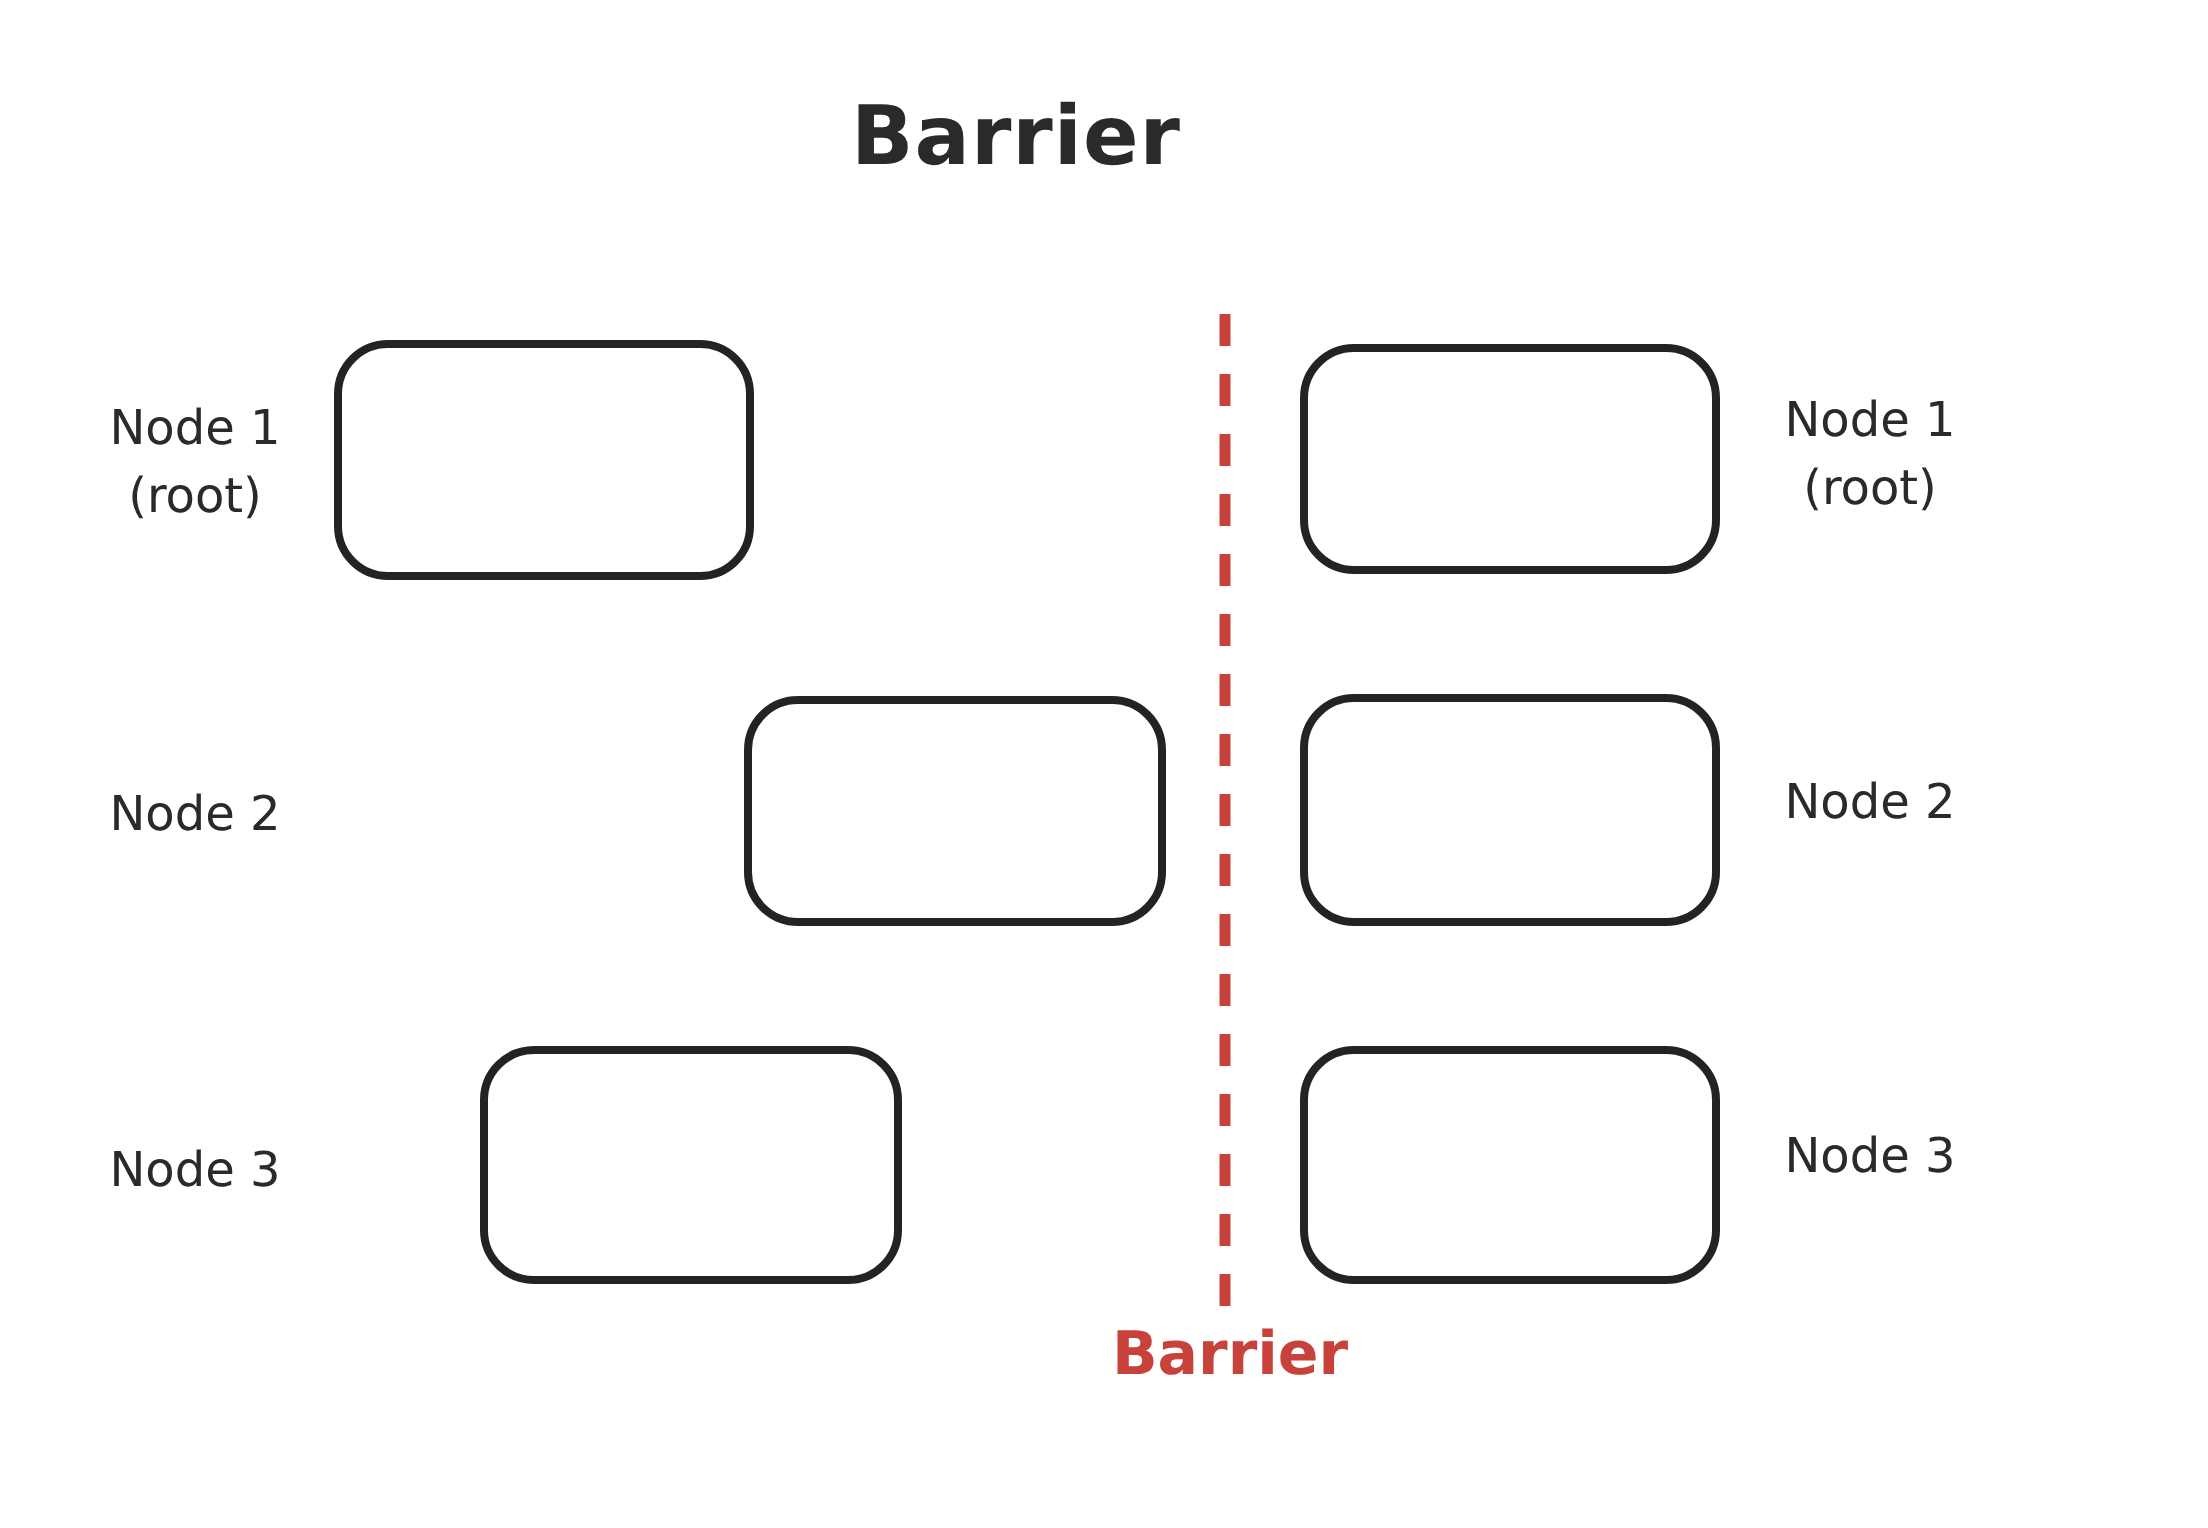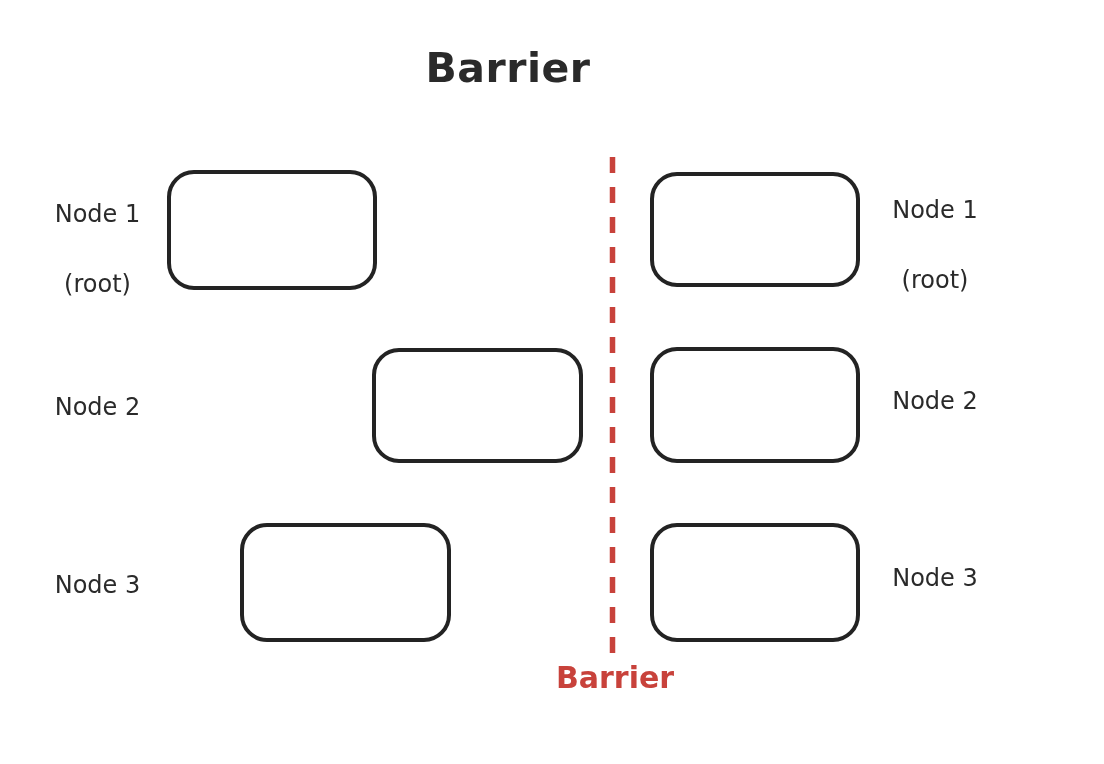--- a/index.html
+++ b/index.html
@@ -39,21 +39,20 @@
     position: absolute;
     display: flex;
     flex-direction: column;
     align-items: center;
     justify-content: center;
     text-align: center;
     font-size: 24px;
     font-weight: 500;
     line-height: 34px;
     color: #2a2a2a;
-    gap: 36px;
   }
   
   .lbl-l1 { left: 25px;  top: 197px; width: 145px; }
   .lbl-l2 { left: 25px;  top: 390px; width: 145px; }
   .lbl-l3 { left: 25px;  top: 568px; width: 145px; }
   
   .lbl-r1 { left: 870px; top: 193px; width: 130px; }
   .lbl-r2 { left: 870px; top: 384px; width: 130px; }
   .lbl-r3 { left: 870px; top: 561px; width: 130px; }
   

